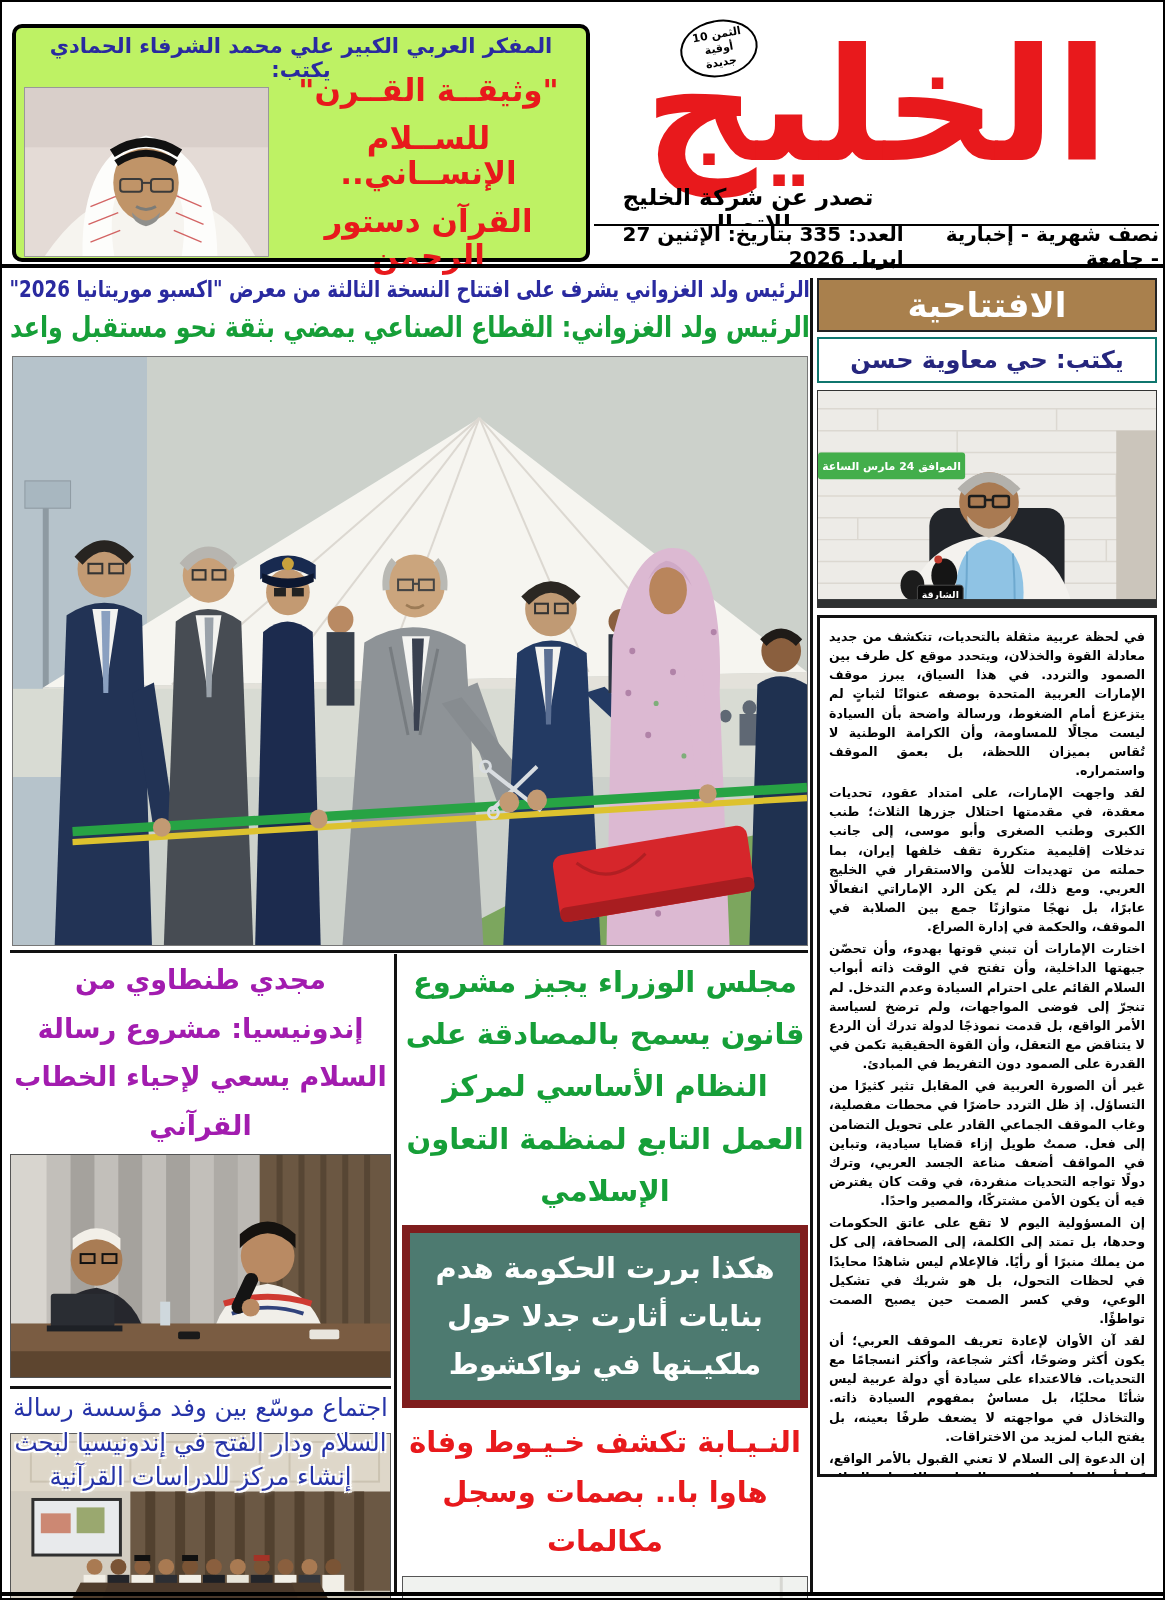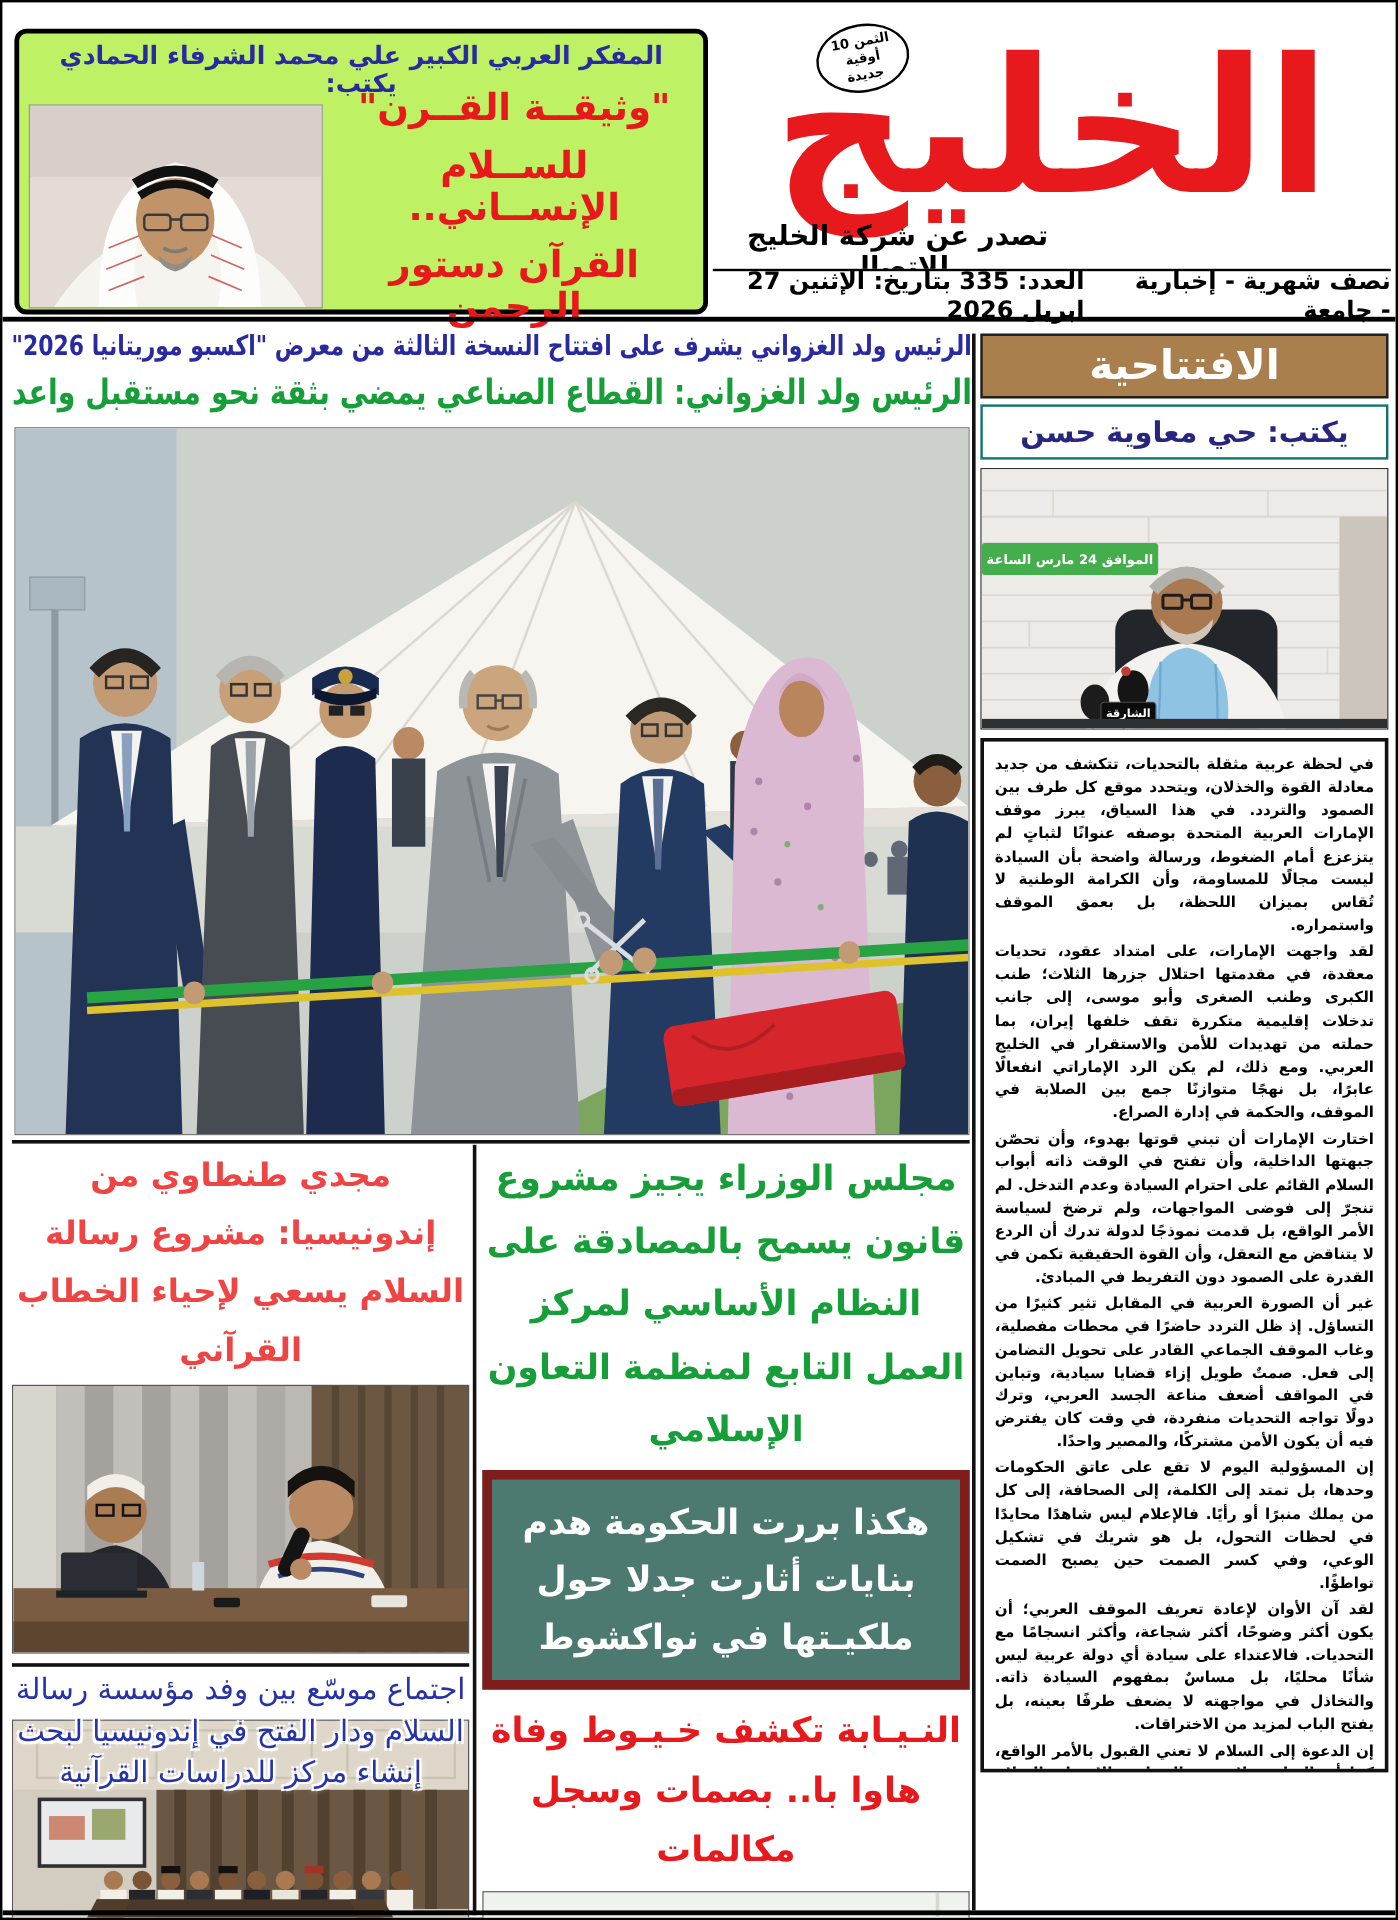--- a/index.html
+++ b/index.html
@@ -29,21 +29,21 @@
   .writer-photo{width:245px;height:170px;border:1px solid #999;flex:none;overflow:hidden;}
   
   .fitline{display:flex;justify-content:center;overflow:visible;}
   .fitline>span{white-space:nowrap;display:inline-block;}
   .lead-kicker{left:8px;top:274px;width:800px;font-size:23px;font-weight:bold;color:#2a2aa0;}
   .lead-headline{left:8px;top:308px;width:800px;font-size:29px;font-weight:bold;color:#169f38;}
   .main-photo{left:10px;top:354px;width:796px;height:590px;border:1px solid #777;overflow:hidden;}
   .hrule-main{left:8px;top:948px;width:798px;height:3px;background:#111;}
   
   .bottom-left{left:8px;top:954px;width:381px;}
-  .red-headline{color:#ef4444;font-weight:bold;font-size:27px;line-height:1.8;text-align:center;}
+  .red-headline{color:#a21caf;font-weight:bold;font-size:27px;line-height:1.8;text-align:center;}
   .photo-frame{border:1px solid #555;margin-top:4px;overflow:hidden;}
   .ph-indonesia{height:224px;}
   .rule2{height:3px;background:#111;margin:8px 0 0;}
   .overlay-wrap{position:relative;margin-top:2px;height:296px;}
   .blue-overlay{position:absolute;z-index:2;left:0;right:0;top:0;color:#2633a8;font-weight:normal;
     font-size:24.5px;line-height:1.4;text-align:center;
     text-shadow:-2px -2px 0 #fff,2px -2px 0 #fff,-2px 2px 0 #fff,2px 2px 0 #fff,0 0 6px #fff;}
   .overlay-photo{position:absolute;top:42px;left:0;right:0;height:252px;border:1px solid #555;overflow:hidden;}
   
   .divider-v1{left:392px;top:952px;width:3px;height:642px;background:#111;}

